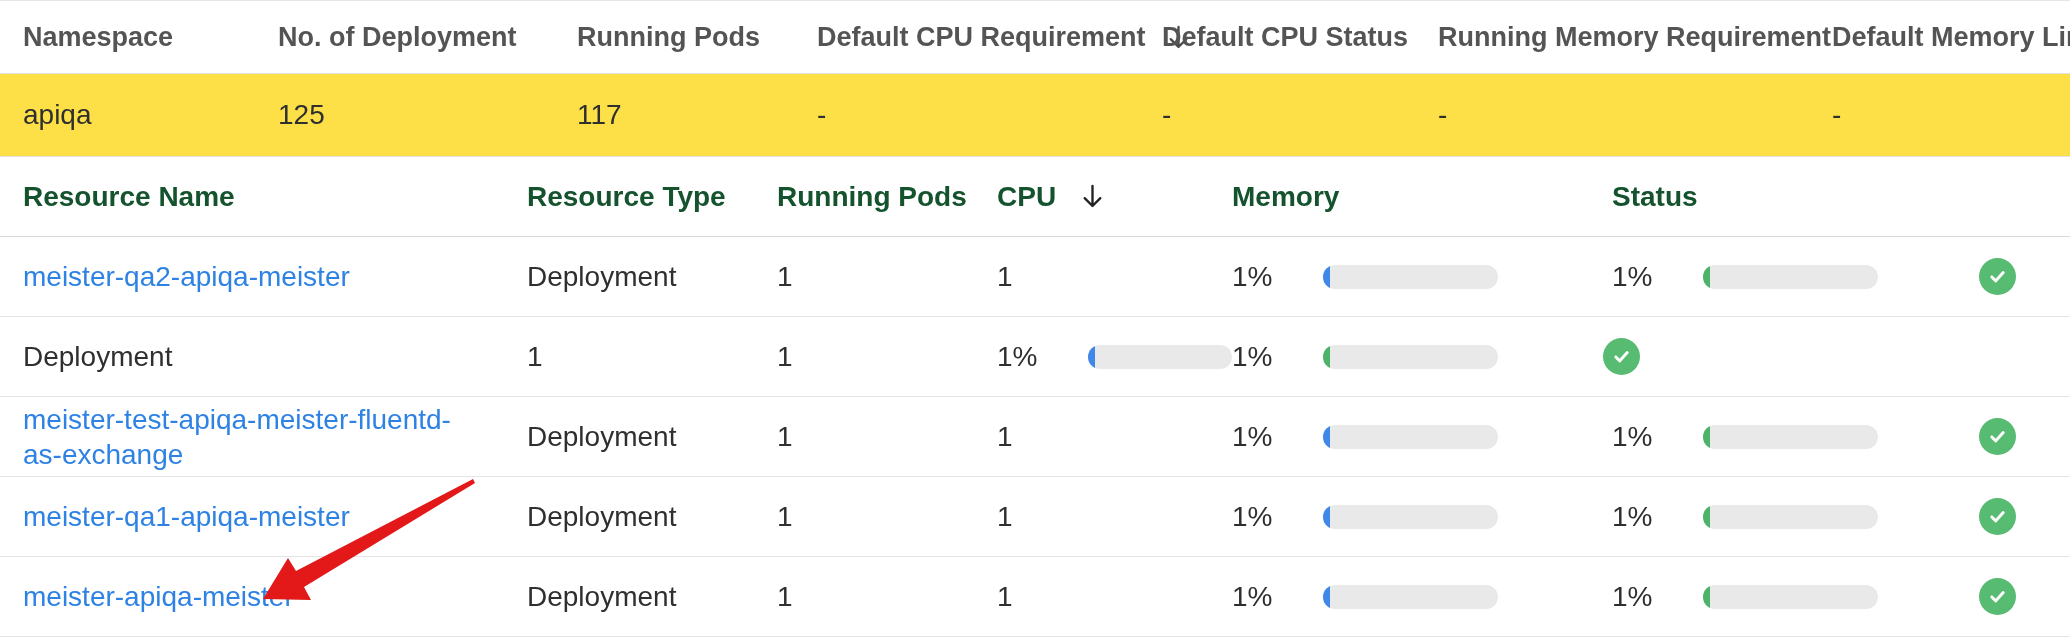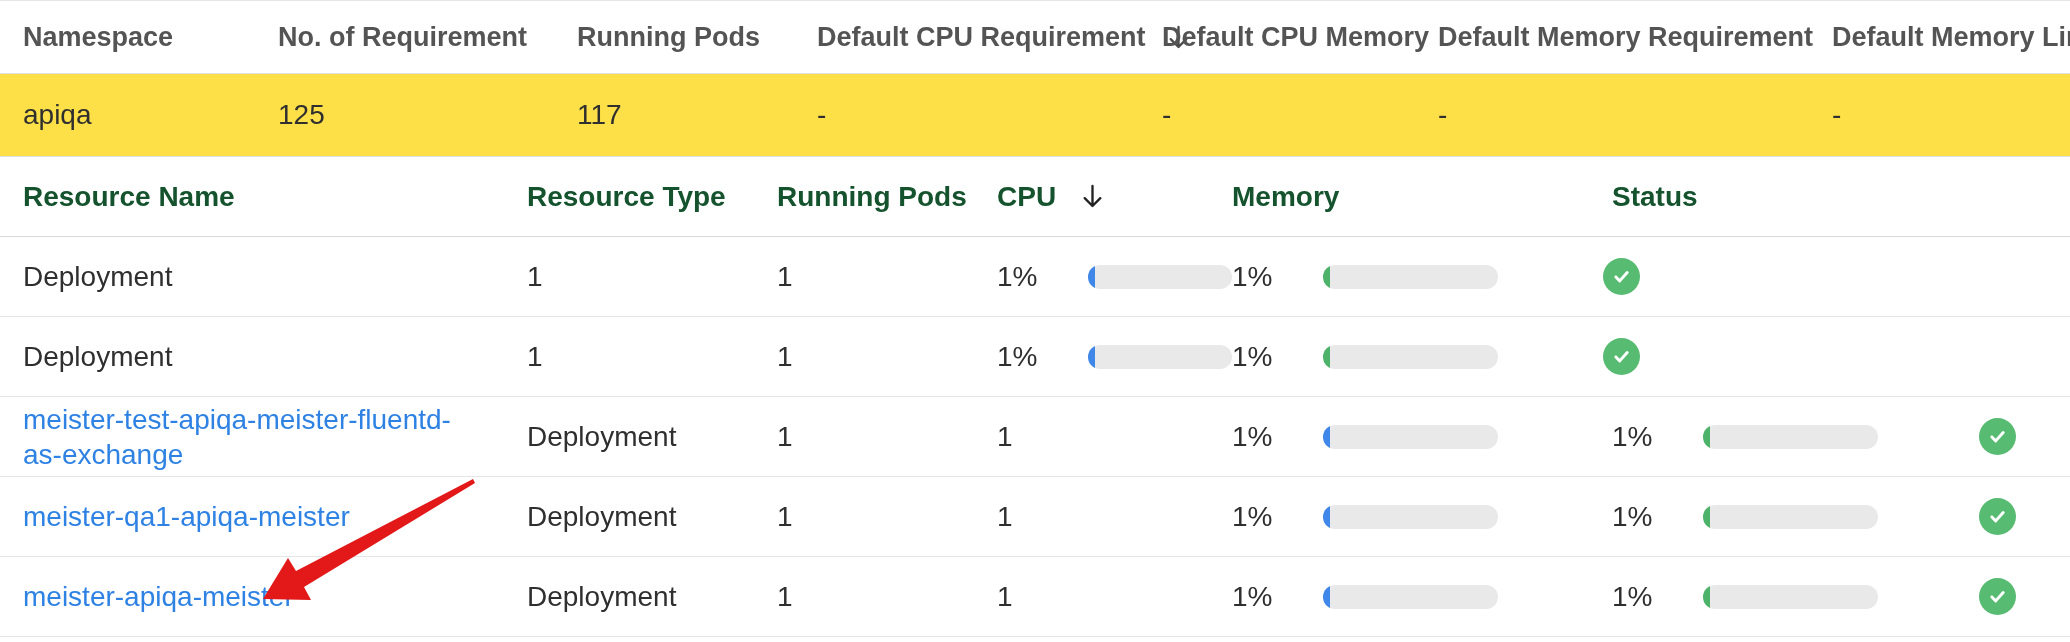--- a/index.html
+++ b/index.html
@@ -107,32 +107,32 @@
     width: 2070px; height: 642px;
     pointer-events: none;
   }
 </style>
 </head>
 <body>
 
 <div>
   <div class="t1-grid t1-header">
     <div class="cell">Namespace</div>
-    <div class="cell">No. of Requirement</div>
+    <div class="cell">No. of Deployment</div>
     <div class="cell">Running Pods</div>
     <div class="cell sort-wrap">
       <span>Default CPU Requirement</span>
       <span class="sort-icon">
         <svg width="27" height="29" viewBox="0 0 24 26">
             <path d="M12 3.5 V21 M5 14.5 L12 21.5 L19 14.5" fill="none" stroke="currentColor" stroke-width="2.1" stroke-linecap="round" stroke-linejoin="round"></path>
           </svg>
       </span>
     </div>
-    <div class="cell">Default CPU Memory</div>
-    <div class="cell">Default Memory Requirement</div>
+    <div class="cell">Default CPU Status</div>
+    <div class="cell">Running Memory Requirement</div>
     <div class="cell">Default Memory Limit</div>
   </div>
 
   <div class="t1-grid t1-row">
     <div class="cell">apiqa</div>
     <div class="cell">125</div>
     <div class="cell">117</div>
     <div class="cell">-</div>
     <div class="cell">-</div>
     <div class="cell">-</div>
@@ -151,20 +151,21 @@
         <svg width="27" height="29" viewBox="0 0 24 26">
             <path d="M12 3.5 V21 M5 14.5 L12 21.5 L19 14.5" fill="none" stroke="currentColor" stroke-width="2.1" stroke-linecap="round" stroke-linejoin="round"></path>
           </svg>
       </span>
     </div>
     <div class="cell">Memory</div>
     <div class="cell">Status</div>
   </div>
 
   <div class="t2-grid t2-row">
+    <div class="cell"><a class="res-link" href="#">meister-qa2-apiqa-meister</a></div>
     <div class="cell">Deployment</div>
     <div class="cell">1</div>
     <div class="cell">1</div>
     <div class="cell metric-cell">
       <span class="metric-value">1%</span>
       <span class="bar-track">
           <span class="bar-fill cpu"></span>
         </span>
     </div>
     <div class="cell metric-cell">

